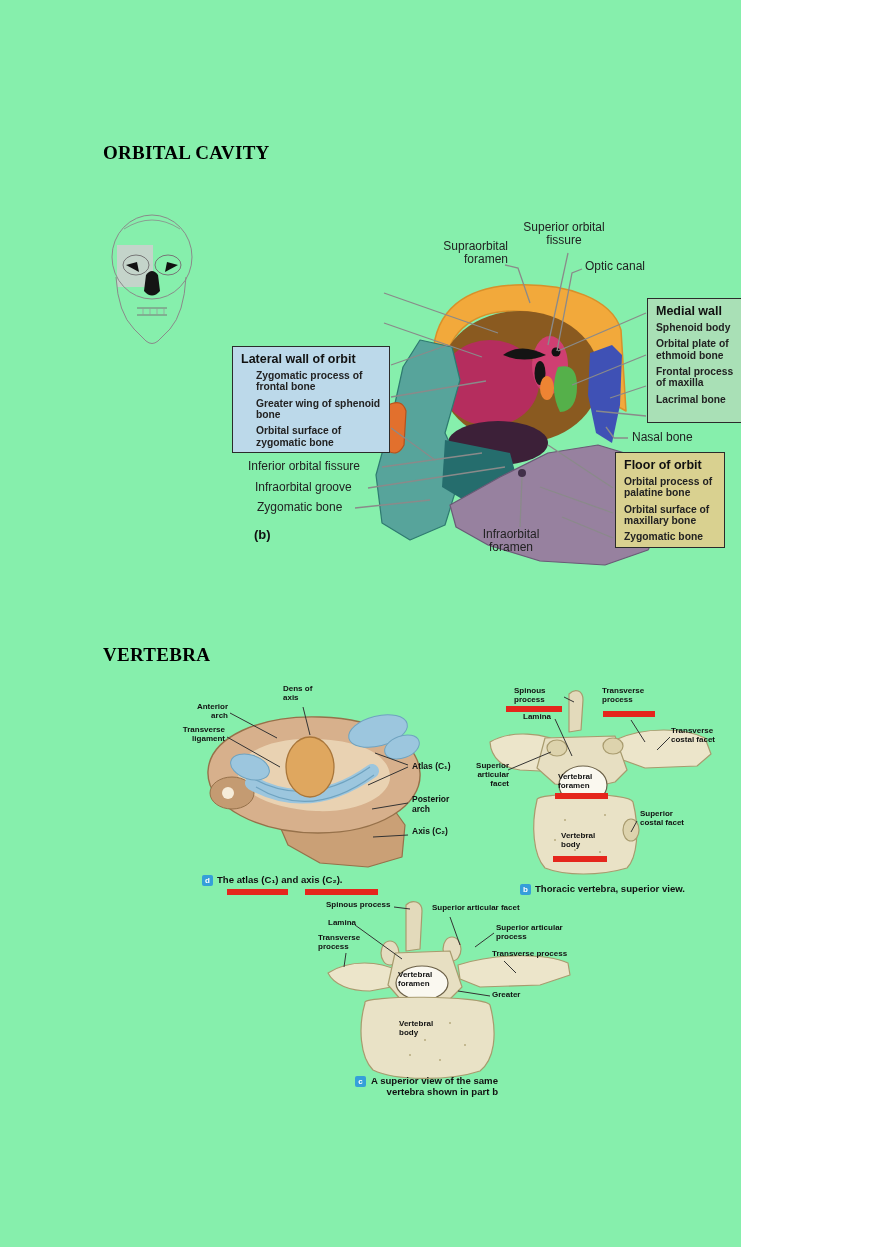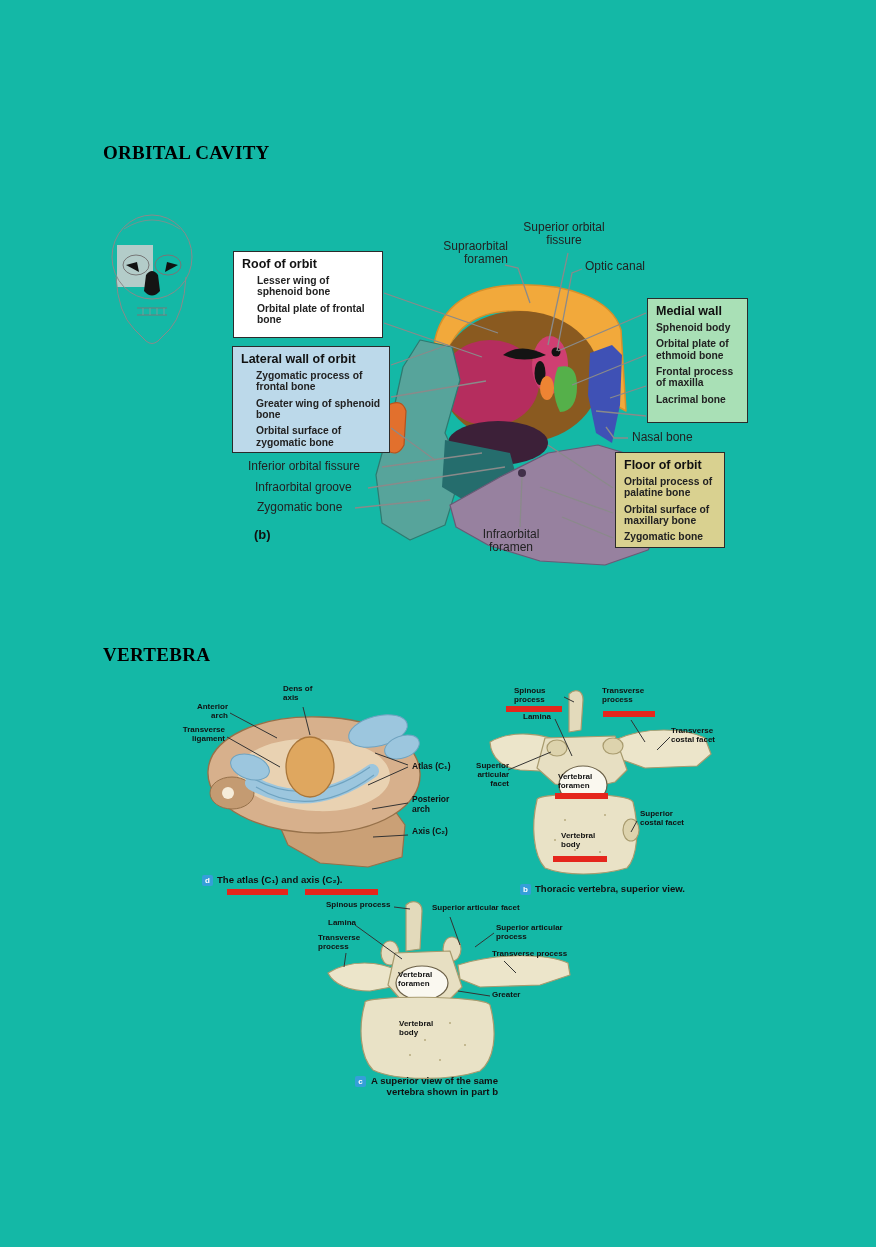--- a/index.html
+++ b/index.html
@@ -1,16 +1,16 @@
 <!DOCTYPE html>
 <html><head>
 <meta charset="utf-8">
 <style>
   html,body{margin:0;padding:0;background:#ffffff;}
-  .page{position:relative;width:876px;height:1247px;background:#14b8a6;overflow:hidden;
+  .page{position:relative;width:741px;height:1247px;background:#86efac;overflow:hidden;
         font-family:"Liberation Sans",sans-serif;color:#1a1a1a;}
   .heading{position:absolute;font-family:"Liberation Serif",serif;font-weight:bold;
            font-size:19px;letter-spacing:.3px;color:#000;}
   svg{position:absolute;}
   
   .lbl{position:absolute;font-weight:normal;font-size:12px;line-height:1.08;color:#222;}
   .lbl.nowrap{white-space:nowrap;}
   .lbl.r{text-align:right;}
   .lbl.c{text-align:center;}
   
@@ -106,25 +106,20 @@
   <div class="lbl r" style="left:432px;top:240px;width:76px;">Supraorbital foramen</div>
   <div class="lbl c" style="left:520px;top:221px;width:88px;">Superior orbital fissure</div>
   <div class="lbl nowrap" style="left:585px;top:260px;">Optic canal</div>
   <div class="lbl nowrap" style="left:632px;top:431px;">Nasal bone</div>
   <div class="lbl nowrap" style="left:248px;top:460px;">Inferior orbital fissure</div>
   <div class="lbl nowrap" style="left:255px;top:481px;">Infraorbital groove</div>
   <div class="lbl nowrap" style="left:257px;top:501px;">Zygomatic bone</div>
   <div class="subfig" style="left:254px;top:527px;">(b)</div>
   <div class="lbl" style="left:476px;top:528px;width:70px;text-align:center;">Infraorbital foramen</div>
 
-  <div class="box white indent" style="left:233px;top:251px;width:150px;height:87px;">
-    <div class="bt">Roof of orbit</div>
-    <div class="bi">Lesser wing of sphenoid bone</div>
-    <div class="bi">Orbital plate of frontal bone</div>
-  </div>
 
   <div class="box blue indent" style="left:232px;top:346px;width:158px;height:107px;">
     <div class="bt">Lateral wall of orbit</div>
     <div class="bi">Zygomatic process of frontal bone</div>
     <div class="bi">Greater wing of sphenoid bone</div>
     <div class="bi">Orbital surface of zygomatic bone</div>
   </div>
 
   <div class="box green" style="left:647px;top:298px;width:101px;height:125px;">
     <div class="bt">Medial wall</div>

